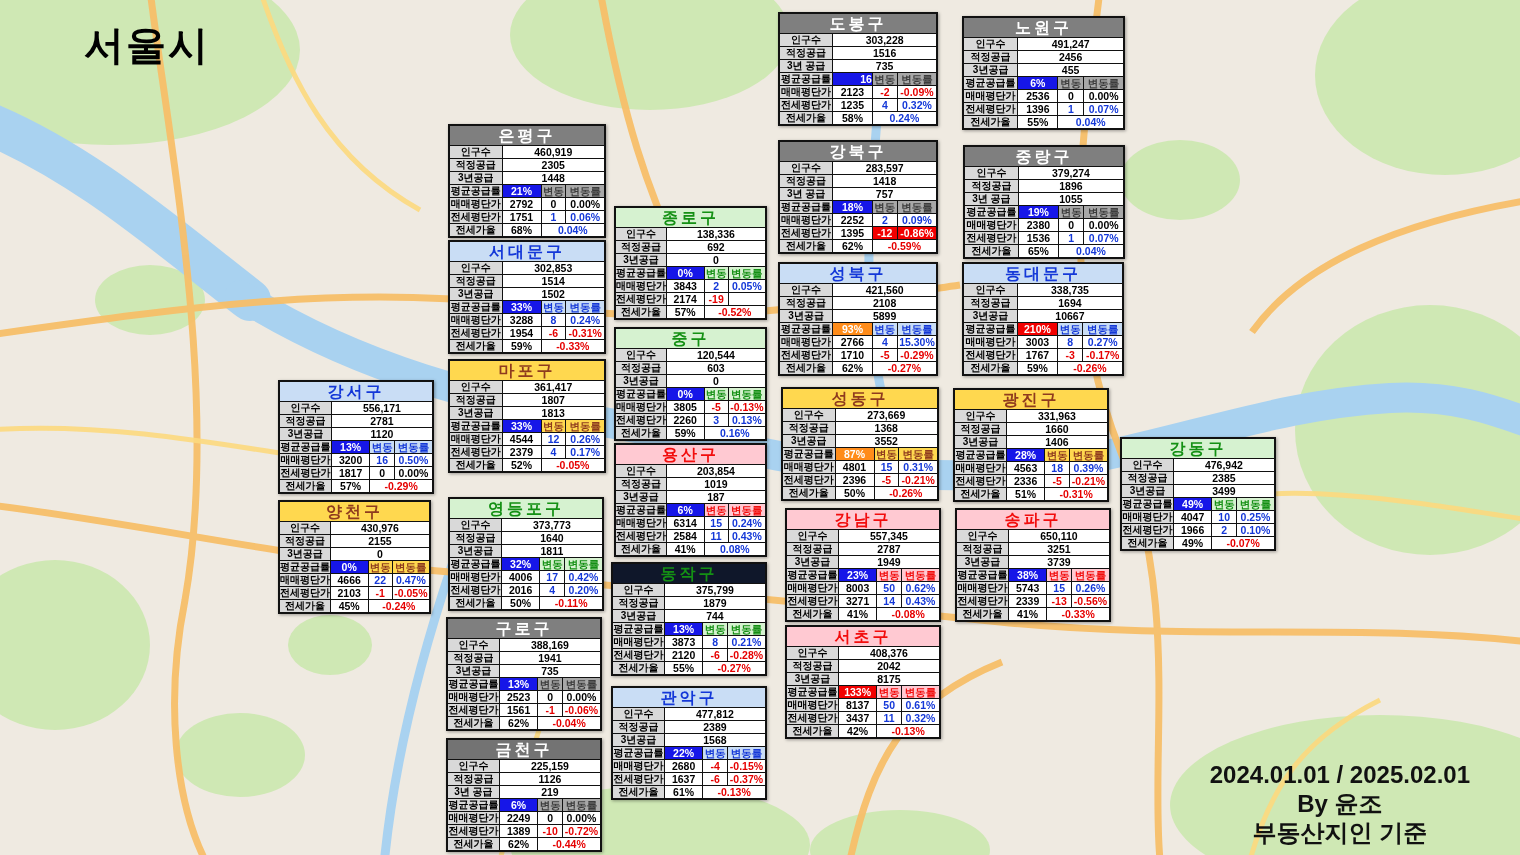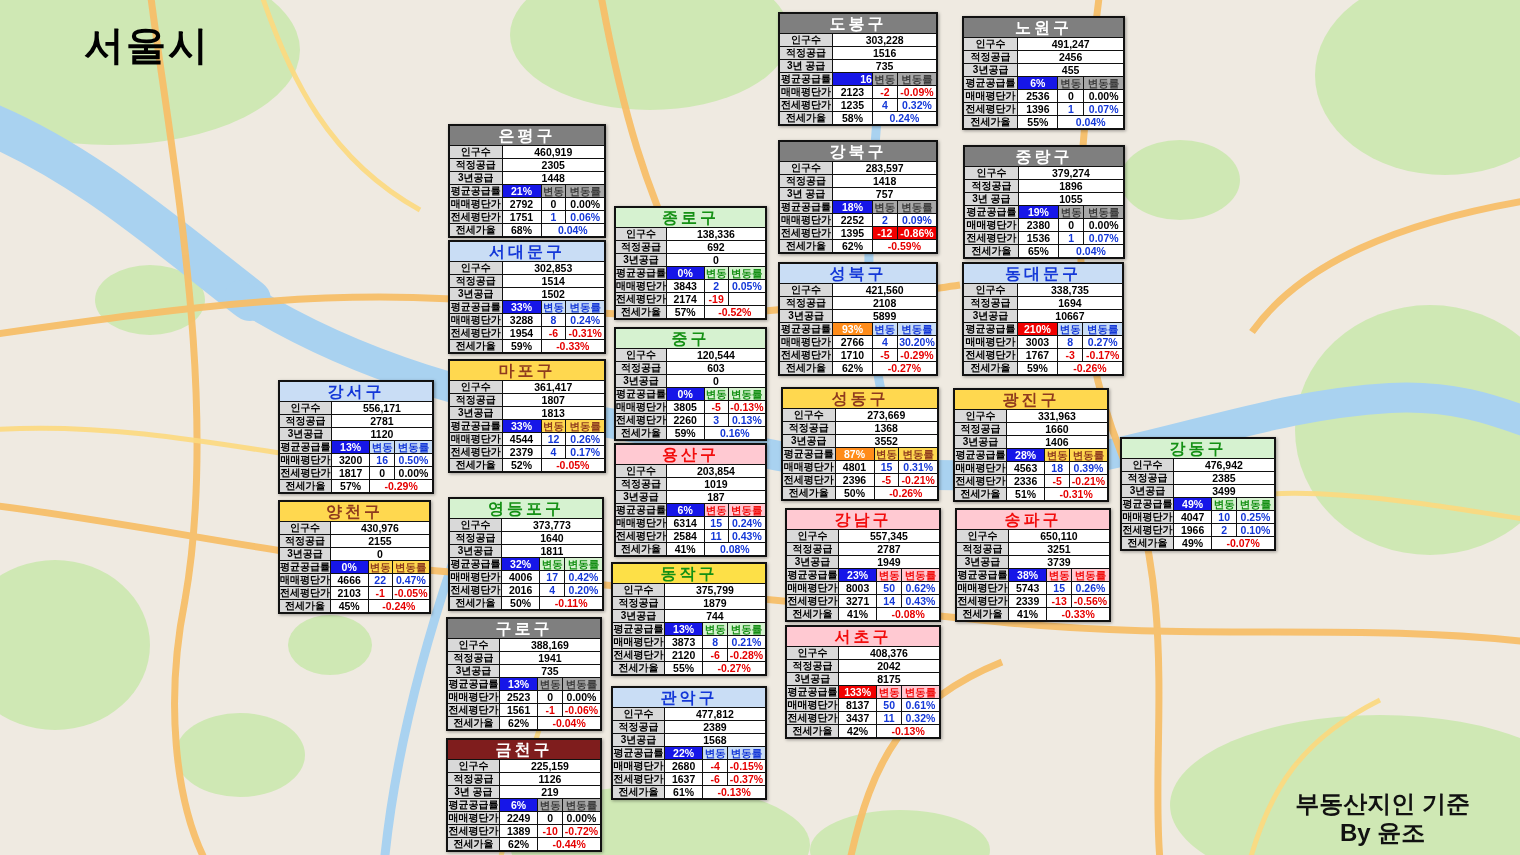--- a/index.html
+++ b/index.html
@@ -501,21 +501,21 @@
     <tr>
       <td class="label-cell">평균공급률</td>
       <td class="rate-cell" style="background: rgb(255, 140, 26);">93%</td>
       <td class="hdr-change" style="background: rgb(201, 221, 245); color: rgb(20, 56, 216);">변동</td>
       <td class="hdr-changerate" style="background: rgb(201, 221, 245); color: rgb(20, 56, 216);">변동률</td>
     </tr>
     <tr>
       <td class="label-cell">매매평단가</td>
       <td>2766</td>
       <td style="color: rgb(20, 56, 216);">4</td>
-      <td style="color: rgb(20, 56, 216);">30.20%</td>
+      <td style="color: rgb(20, 56, 216);">15.30%</td>
     </tr>
     <tr>
       <td class="label-cell">전세평단가</td>
       <td>1710</td>
       <td style="color: rgb(230, 0, 0);">-5</td>
       <td style="color: rgb(230, 0, 0);">-0.29%</td>
     </tr>
     <tr>
       <td class="label-cell">전세가율</td>
       <td>62%</td>
@@ -1065,21 +1065,21 @@
 
   <table class="district-table" style="left: 611px; top: 562px; width: 156px;">
     <colgroup>
         <col class="c1" style="width: 34%;">
         <col class="c2" style="width: 25%;">
         <col class="c3" style="width: 16%;">
         <col class="c4" style="width: 25%;">
       </colgroup>
     <tbody>
         <tr>
-          <th class="title-cell" colspan="4" style="background: #fde047; color: rgb(20, 144, 20);">동작구</th>
+          <th class="title-cell" colspan="4" style="background: #0f172a; color: rgb(20, 144, 20);">동작구</th>
         </tr>
     <tr>
       <td class="label-cell">인구수</td>
       <td colspan="3">375,799</td>
     </tr>
     <tr>
       <td class="label-cell">적정공급</td>
       <td colspan="3">1879</td>
     </tr>
     <tr>
@@ -1261,21 +1261,21 @@
 
   <table class="district-table" style="left: 446px; top: 738px; width: 156px;">
     <colgroup>
         <col class="c1" style="width: 34%;">
         <col class="c2" style="width: 25%;">
         <col class="c3" style="width: 16%;">
         <col class="c4" style="width: 25%;">
       </colgroup>
     <tbody>
         <tr>
-          <th class="title-cell" colspan="4" style="background: #7f1d1d; color: rgb(255, 255, 255);">금천구</th>
+          <th class="title-cell" colspan="4" style="background: #737373; color: rgb(255, 255, 255);">금천구</th>
         </tr>
     <tr>
       <td class="label-cell">인구수</td>
       <td colspan="3">225,159</td>
     </tr>
     <tr>
       <td class="label-cell">적정공급</td>
       <td colspan="3">1126</td>
     </tr>
     <tr>
@@ -1303,15 +1303,16 @@
     <tr>
       <td class="label-cell">전세가율</td>
       <td>62%</td>
       <td colspan="2" style="color: rgb(230, 0, 0);">-0.44%</td>
     </tr>
   </tbody>
     </table>
 </div>
 
 <div id="footer-note">
+  <div>2024.01.01 / 2025.02.01</div>
+  <div>By 윤조</div>
   <div>부동산지인 기준</div>
-  <div>By 윤조</div>
 </div>
 
 </body></html>

